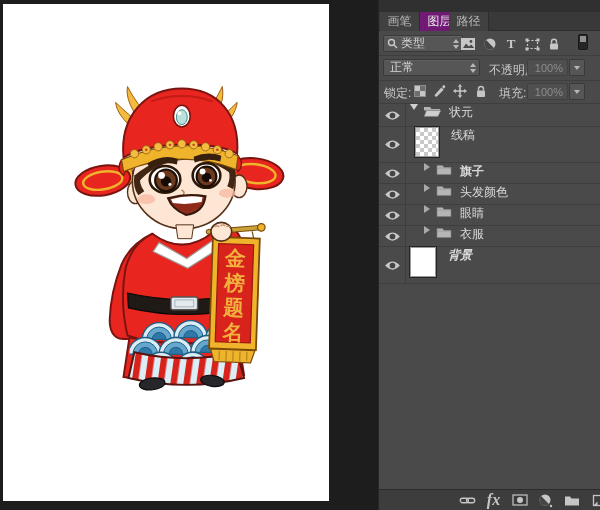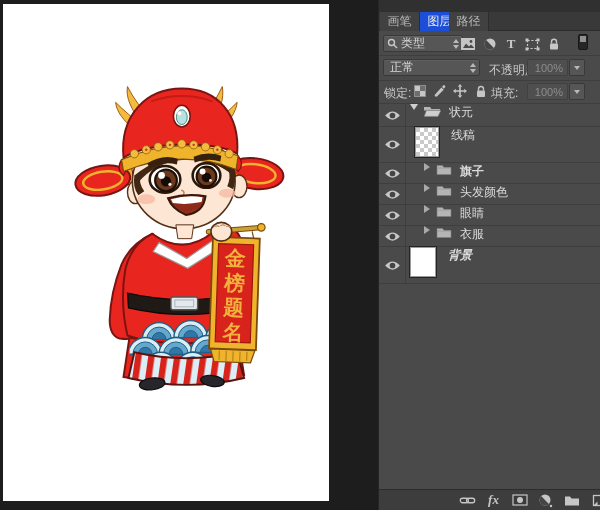--- a/index.html
+++ b/index.html
@@ -12,21 +12,21 @@
   
   .canvas-area{position:absolute;left:0;top:0;width:332px;height:510px;background:#1d1d1d;}
   .canvas-page{position:absolute;left:3px;top:4px;width:326px;height:497px;background:#ffffff;}
   .canvas-page svg{display:block;width:100%;height:100%;}
   
   .panel{position:absolute;left:332px;top:0;width:268px;height:510px;background:#4a4a4a;border-left:1px solid #262626;box-sizing:border-box;margin-left:46px;}
   .dock-header{position:absolute;left:0;top:0;width:100%;height:12px;background:#303030;}
   .dock-header .dock-icons{position:absolute;right:4px;top:2px;display:flex;gap:7px;align-items:center;}
   .tab-bar{position:absolute;left:0;top:12px;width:100%;height:19px;background:#393939;border-bottom:1px solid #2d2d2d;box-sizing:border-box;}
   .tab{position:absolute;top:0;height:19px;line-height:19px;text-align:center;font-size:12px;color:#b9b9b9;background:#414141;border-right:1px solid #2d2d2d;box-sizing:border-box;}
-  .tab.active{background:#1d4ed8;color:#e8e8e8;}
+  .tab.active{background:#701a75;color:#e8e8e8;}
   .panel-menu{position:absolute;right:2px;top:16px;width:14px;height:12px;}
   
   .opt-row{position:absolute;left:0;width:100%;box-sizing:border-box;}
   .filter-row{top:31px;height:25px;border-bottom:1px solid #3e3e3e;}
   .blend-row{top:56px;height:25px;border-bottom:1px solid #3e3e3e;}
   .lock-row{top:81px;height:23px;border-bottom:1px solid #3e3e3e;}
   .selbox{position:absolute;background:#565656;border:1px solid #393939;border-radius:2px;box-shadow:inset 0 1px 0 rgba(255,255,255,.07);display:flex;align-items:center;box-sizing:border-box;color:#d6d6d6;font-size:12px;}
   .spin{margin-left:auto;margin-right:3px;display:flex;flex-direction:column;gap:2px;align-items:center;}
   .tri-up{width:0;height:0;border-left:3px solid transparent;border-right:3px solid transparent;border-bottom:4px solid #b8b8b8;}
   .tri-dn{width:0;height:0;border-left:3px solid transparent;border-right:3px solid transparent;border-top:4px solid #b8b8b8;}
@@ -47,21 +47,21 @@
   .twisty-down{width:0;height:0;border-left:4px solid transparent;border-right:4px solid transparent;border-top:6px solid #cfcfcf;margin-right:5px;}
   .twisty-right{width:0;height:0;border-top:4px solid transparent;border-bottom:4px solid transparent;border-left:6px solid #a9a9a9;margin-right:6px;}
   .thumb{box-sizing:border-box;border:1px solid #9b9b9b;outline:1px solid #242424;}
   .thumb.checker{width:24px;height:30px;background:
       repeating-conic-gradient(#ffffff 0% 25%, #c9c9c9 0% 50%) 0 0/8px 8px;}
   .thumb.white{width:26px;height:30px;background:#ffffff;}
   .row-lock{margin-left:auto;margin-right:14px;display:flex;align-items:center;}
   
   .bottom-bar{position:absolute;left:0;top:489px;width:100%;height:21px;background:#3d3d3d;border-top:1px solid #2c2c2c;display:flex;align-items:center;justify-content:flex-end;gap:9px;padding-right:14px;box-sizing:border-box;}
   .bottom-bar .bicon{width:17px;height:16px;display:flex;align-items:center;justify-content:center;}
-  .fx-glyph{font-style:italic;font-weight:bold;font-size:13px;color:#c6c6c6;font-family:"Liberation Serif","DejaVu Serif",serif;}
+  .fx-glyph{font-style:italic;font-weight:bold;font-size:16px;color:#c6c6c6;font-family:"Liberation Serif","DejaVu Serif",serif;}
 </style>
 </head>
 <body>
 
 <div class="canvas-area">
   <div class="canvas-page">
     <svg viewBox="0 0 330 500">
       <defs>
         <g id="fan">
           <path d="M-17,0 A17,17 0 0 1 17,0 Z" fill="#dceef5" stroke="#1f5f86" stroke-width="1.4"></path>
@@ -329,21 +329,21 @@
           <path d="M7,0 l2.2,2.8 h-4.4 Z M7,14 l2.2,-2.8 h-4.4 Z M0,7 l2.8,-2.2 v4.4 Z M14,7 l-2.8,-2.2 v4.4 Z" fill="#c6c6c6"></path>
           <path d="M7,2.5 V11.5 M2.5,7 H11.5" stroke="#c6c6c6" stroke-width="1.6"></path>
         </svg>
     </span>
     <span class="icon-btn" style="left:94px;top:2px;width:16px;height:16px;">
       <svg width="12" height="13" viewBox="0 0 12 13">
           <path d="M3.5,5.5 V4 a2.5,2.5 0 0 1 5,0 V5.5" fill="none" stroke="#c6c6c6" stroke-width="1.4"></path>
           <rect x="2" y="5.5" width="8" height="6.5" rx="1" fill="#c6c6c6"></rect>
         </svg>
     </span>
-    <span class="lbl" style="left:112px;top:4px;">填充:</span>
+    <span class="lbl" style="left:120px;top:4px;">填充:</span>
     <div class="valbox" style="left:148px;top:2px;width:41px;height:17px;">100%</div>
     <div class="dropbtn" style="left:190px;top:2px;width:16px;height:17px;">
         <span class="tri-dn"></span>
       </div>
   </div>
 
   <div class="layer-list">
 
     <div class="layer-row" style="height:22px;">
       <div class="eye-cell">

